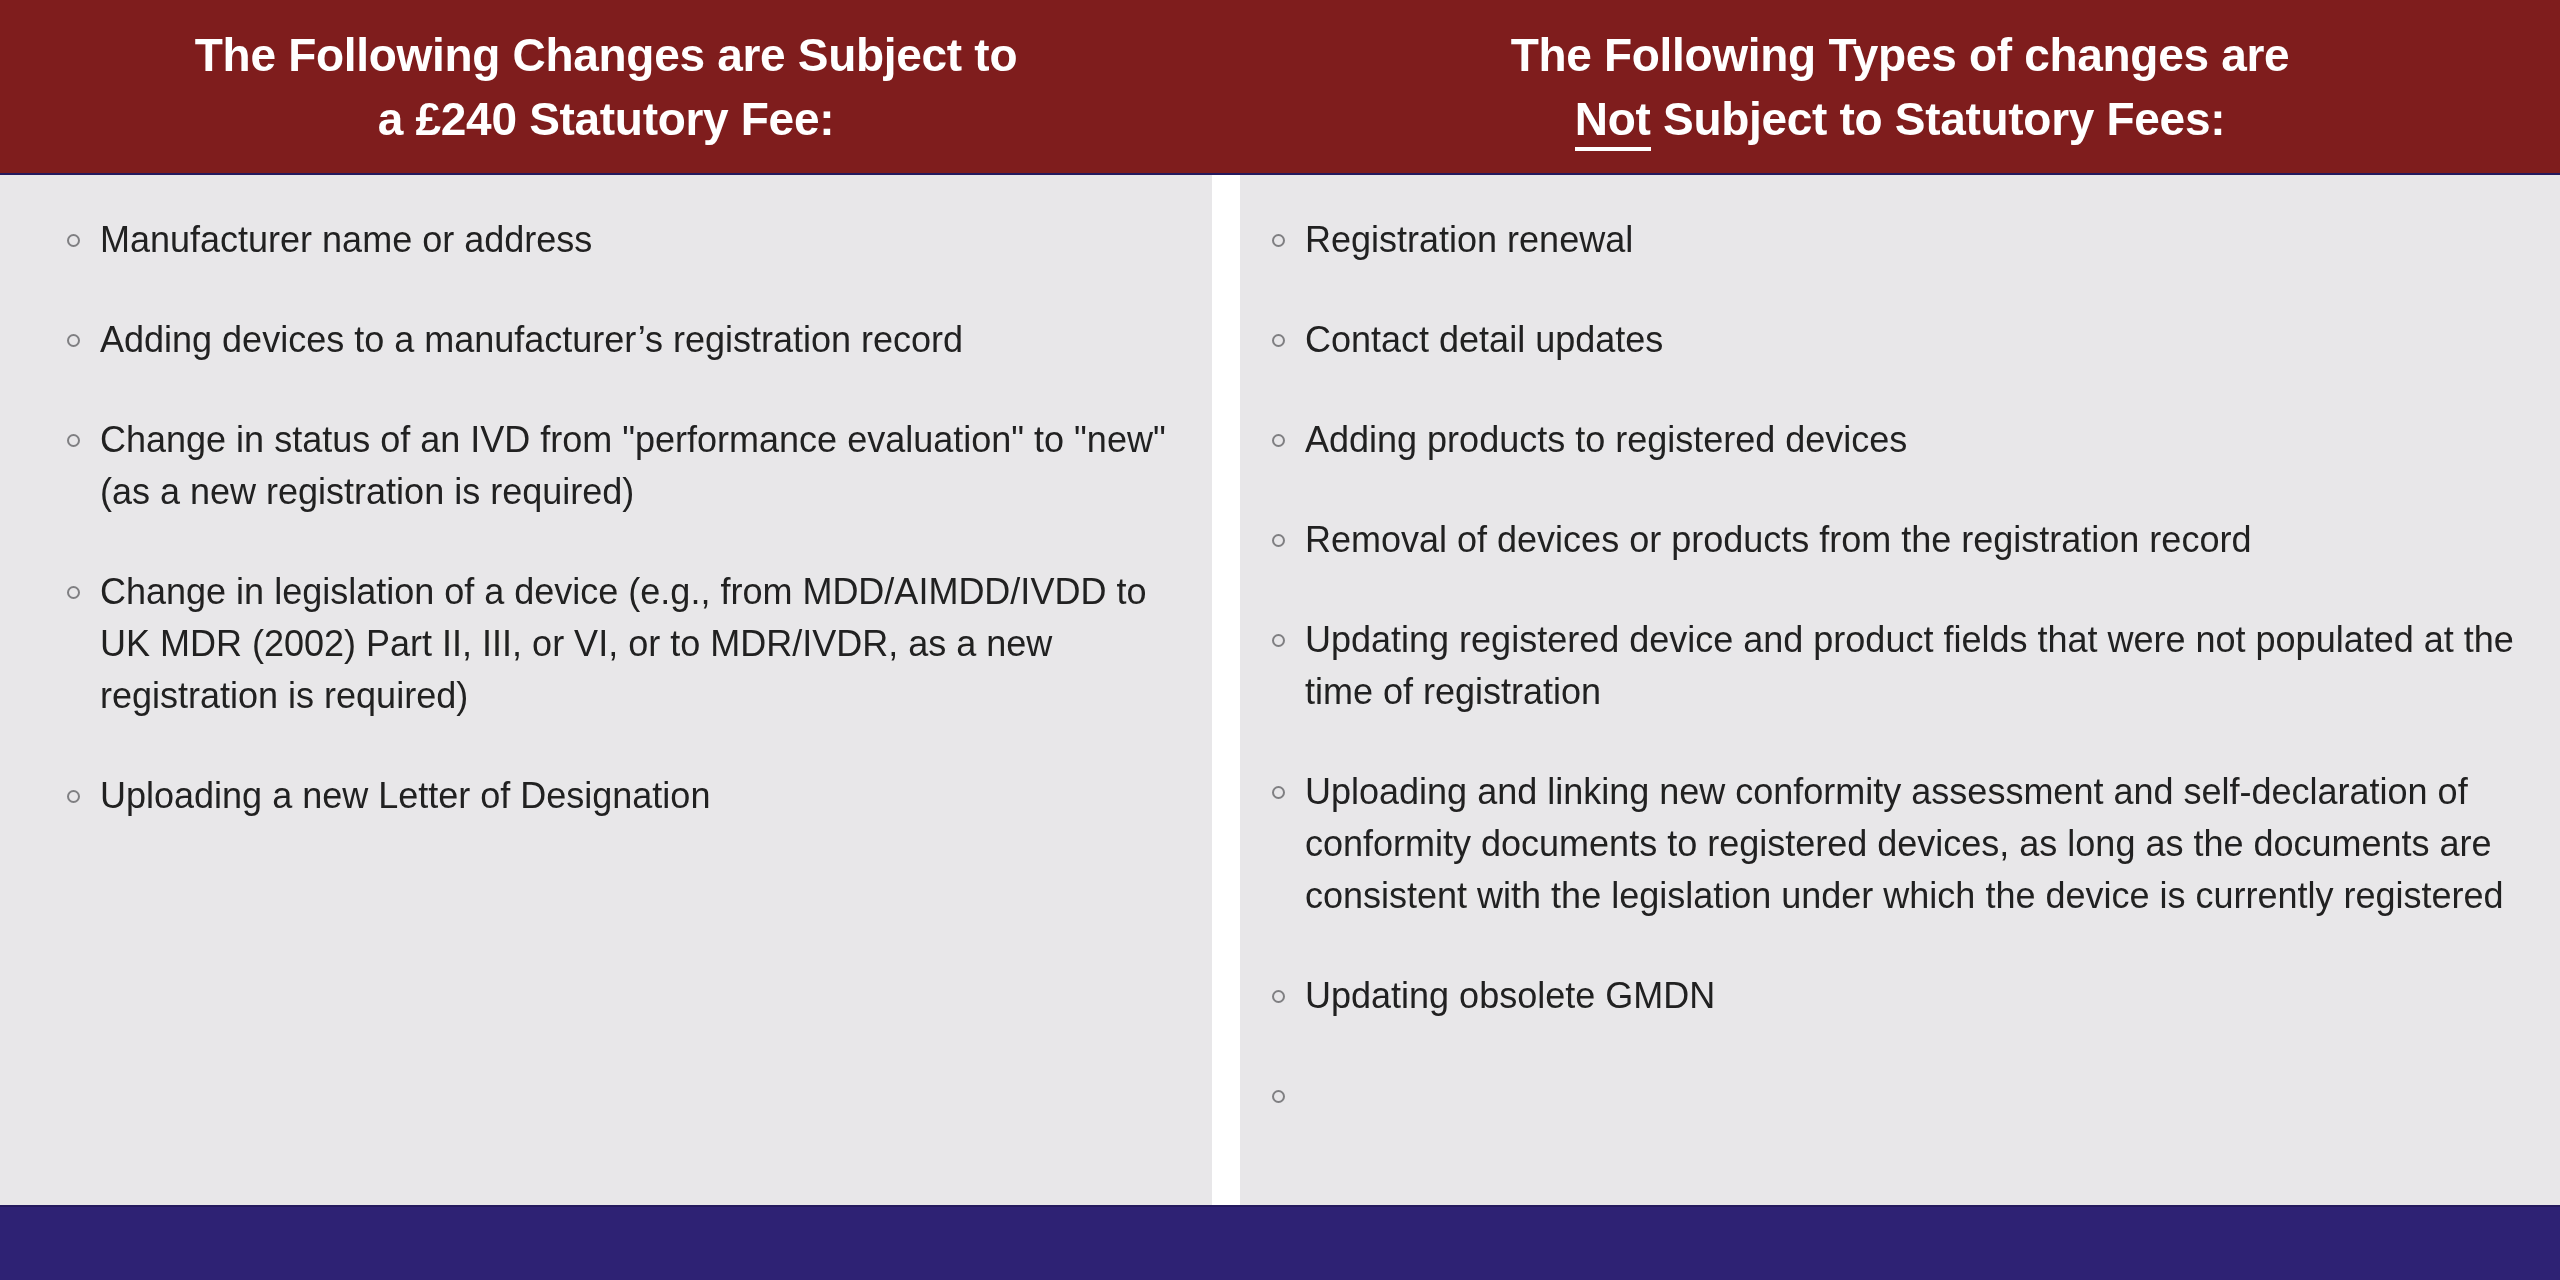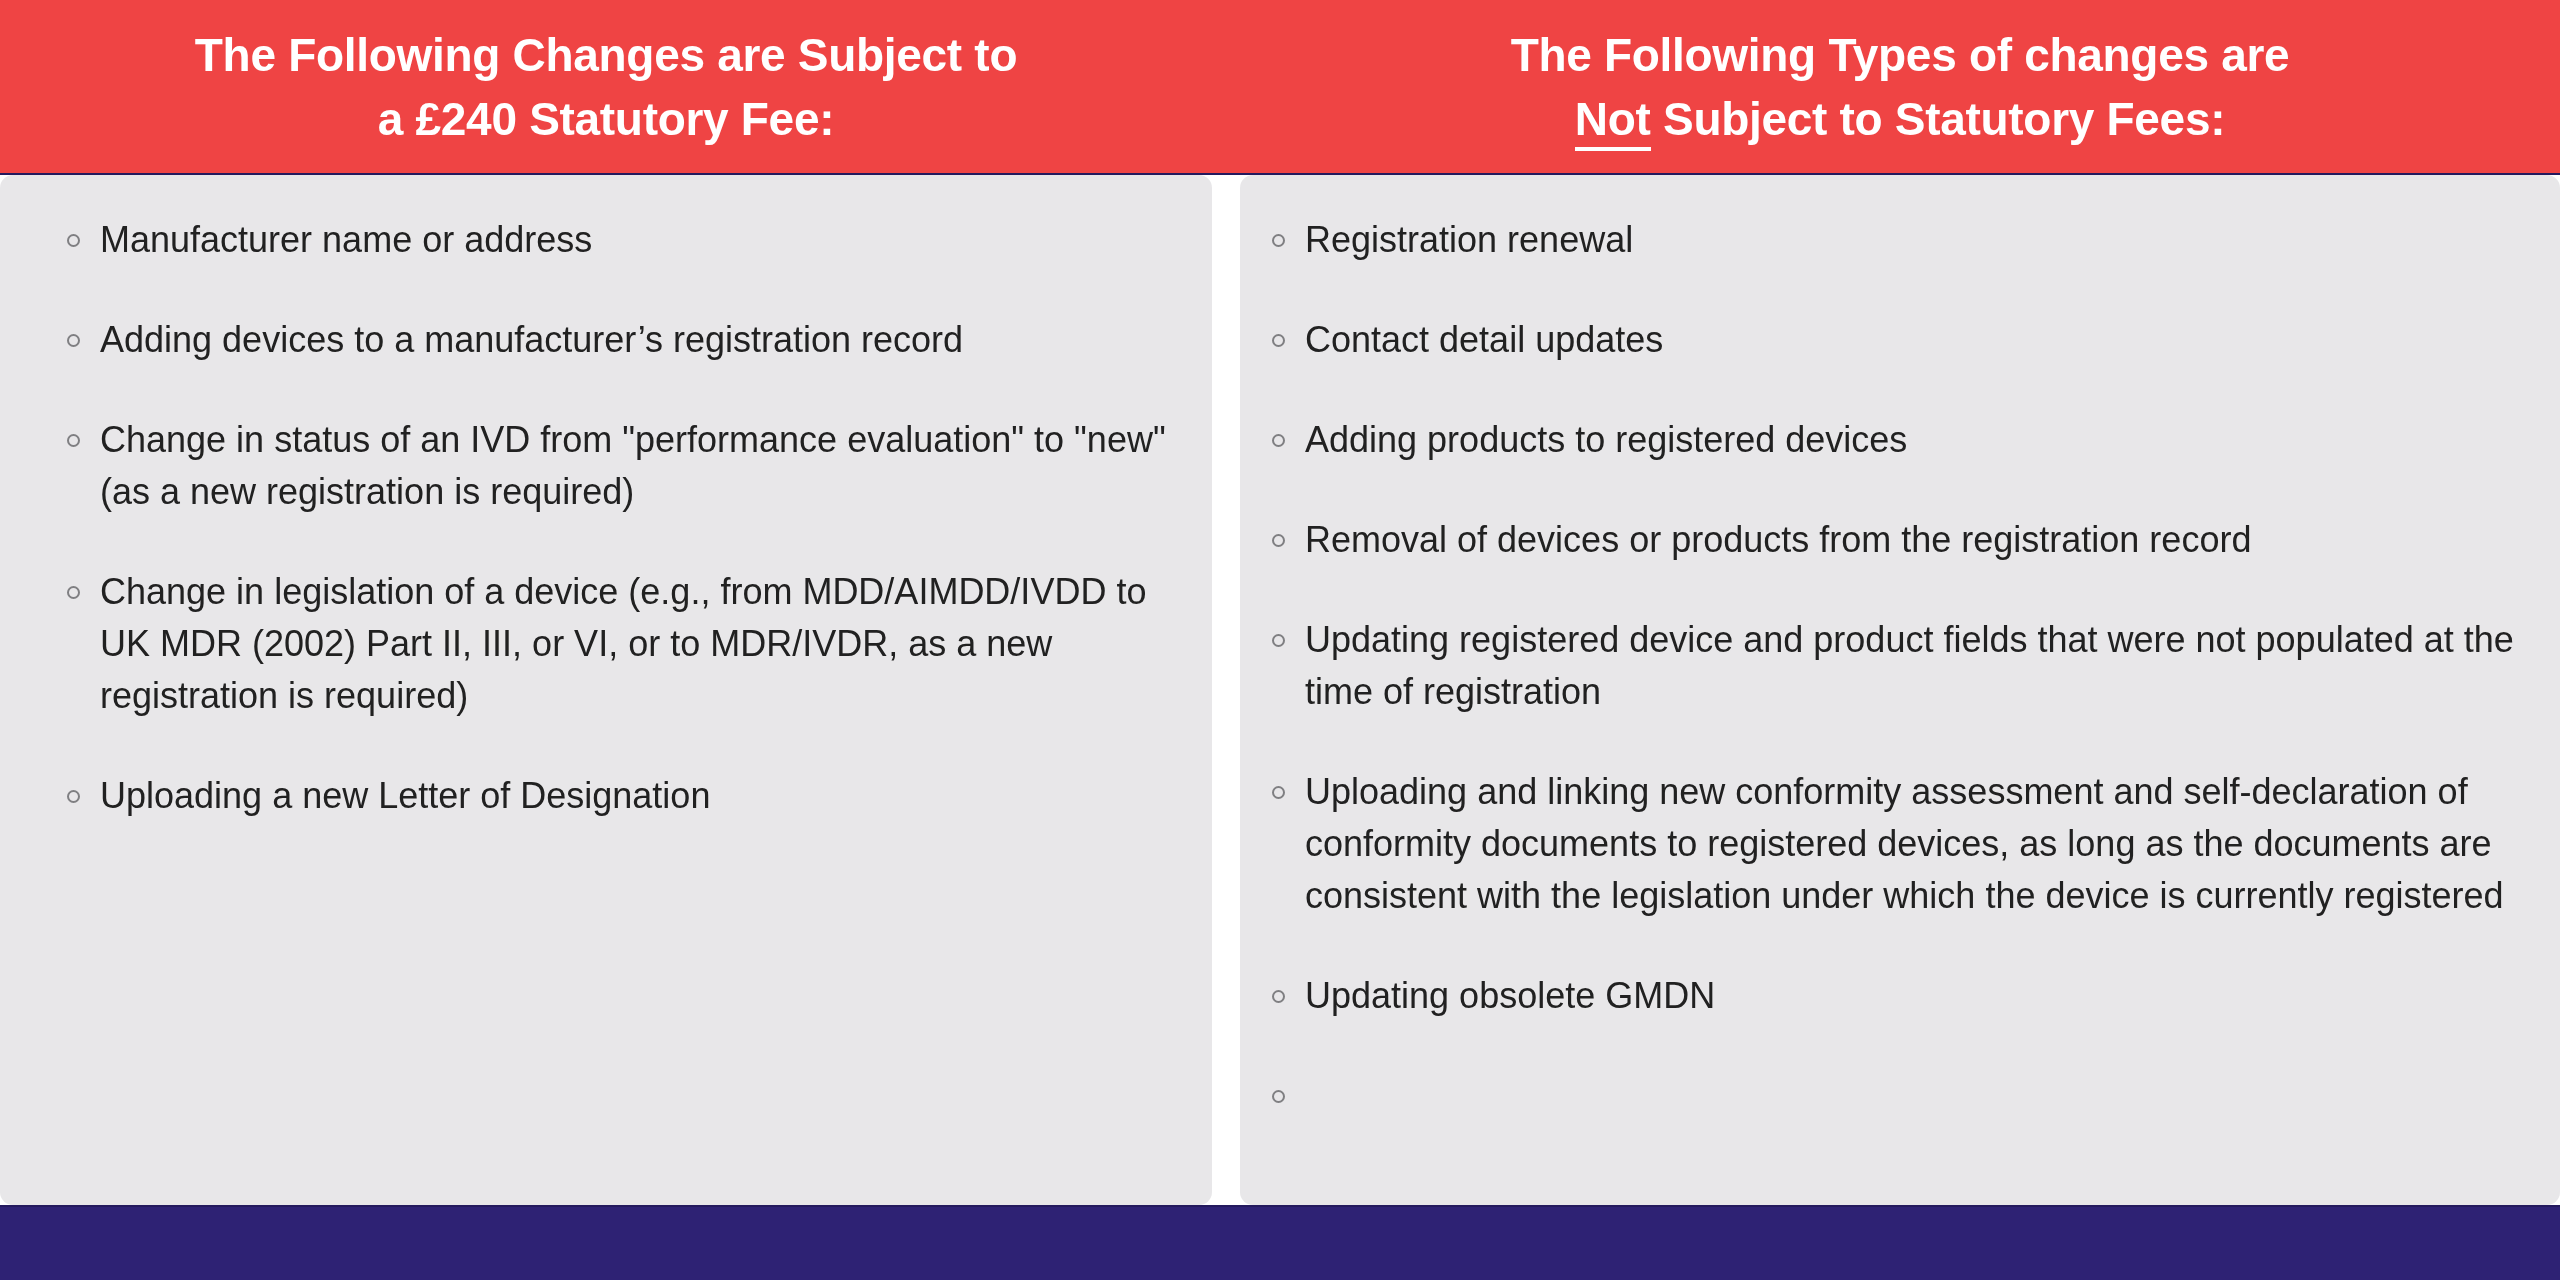--- a/index.html
+++ b/index.html
@@ -13,21 +13,21 @@
   }
   .page {
     width: 2560px;
     height: 1280px;
     display: flex;
     flex-direction: column;
   }
   
   .header-bar {
     height: 175px;
-    background: #ef4444;
+    background: #7f1d1d;
     display: flex;
     flex-shrink: 0;
     border-bottom: 2px solid #241a5e;
     box-sizing: border-box;
   }
   .header-cell {
     display: flex;
     flex-direction: column;
     justify-content: center;
     align-items: center;
@@ -48,21 +48,20 @@
   
   .content {
     flex: 1;
     display: flex;
     min-height: 0;
   }
   .panel {
     background: #e8e7e9;
     box-sizing: border-box;
     padding-top: 39px;
-    border-radius: 13px;
   }
   .panel-left {
     width: 1212px;
     padding-left: 100px;
     padding-right: 14px;
   }
   .divider {
     width: 28px;
     background: #ffffff;
     flex-shrink: 0;

